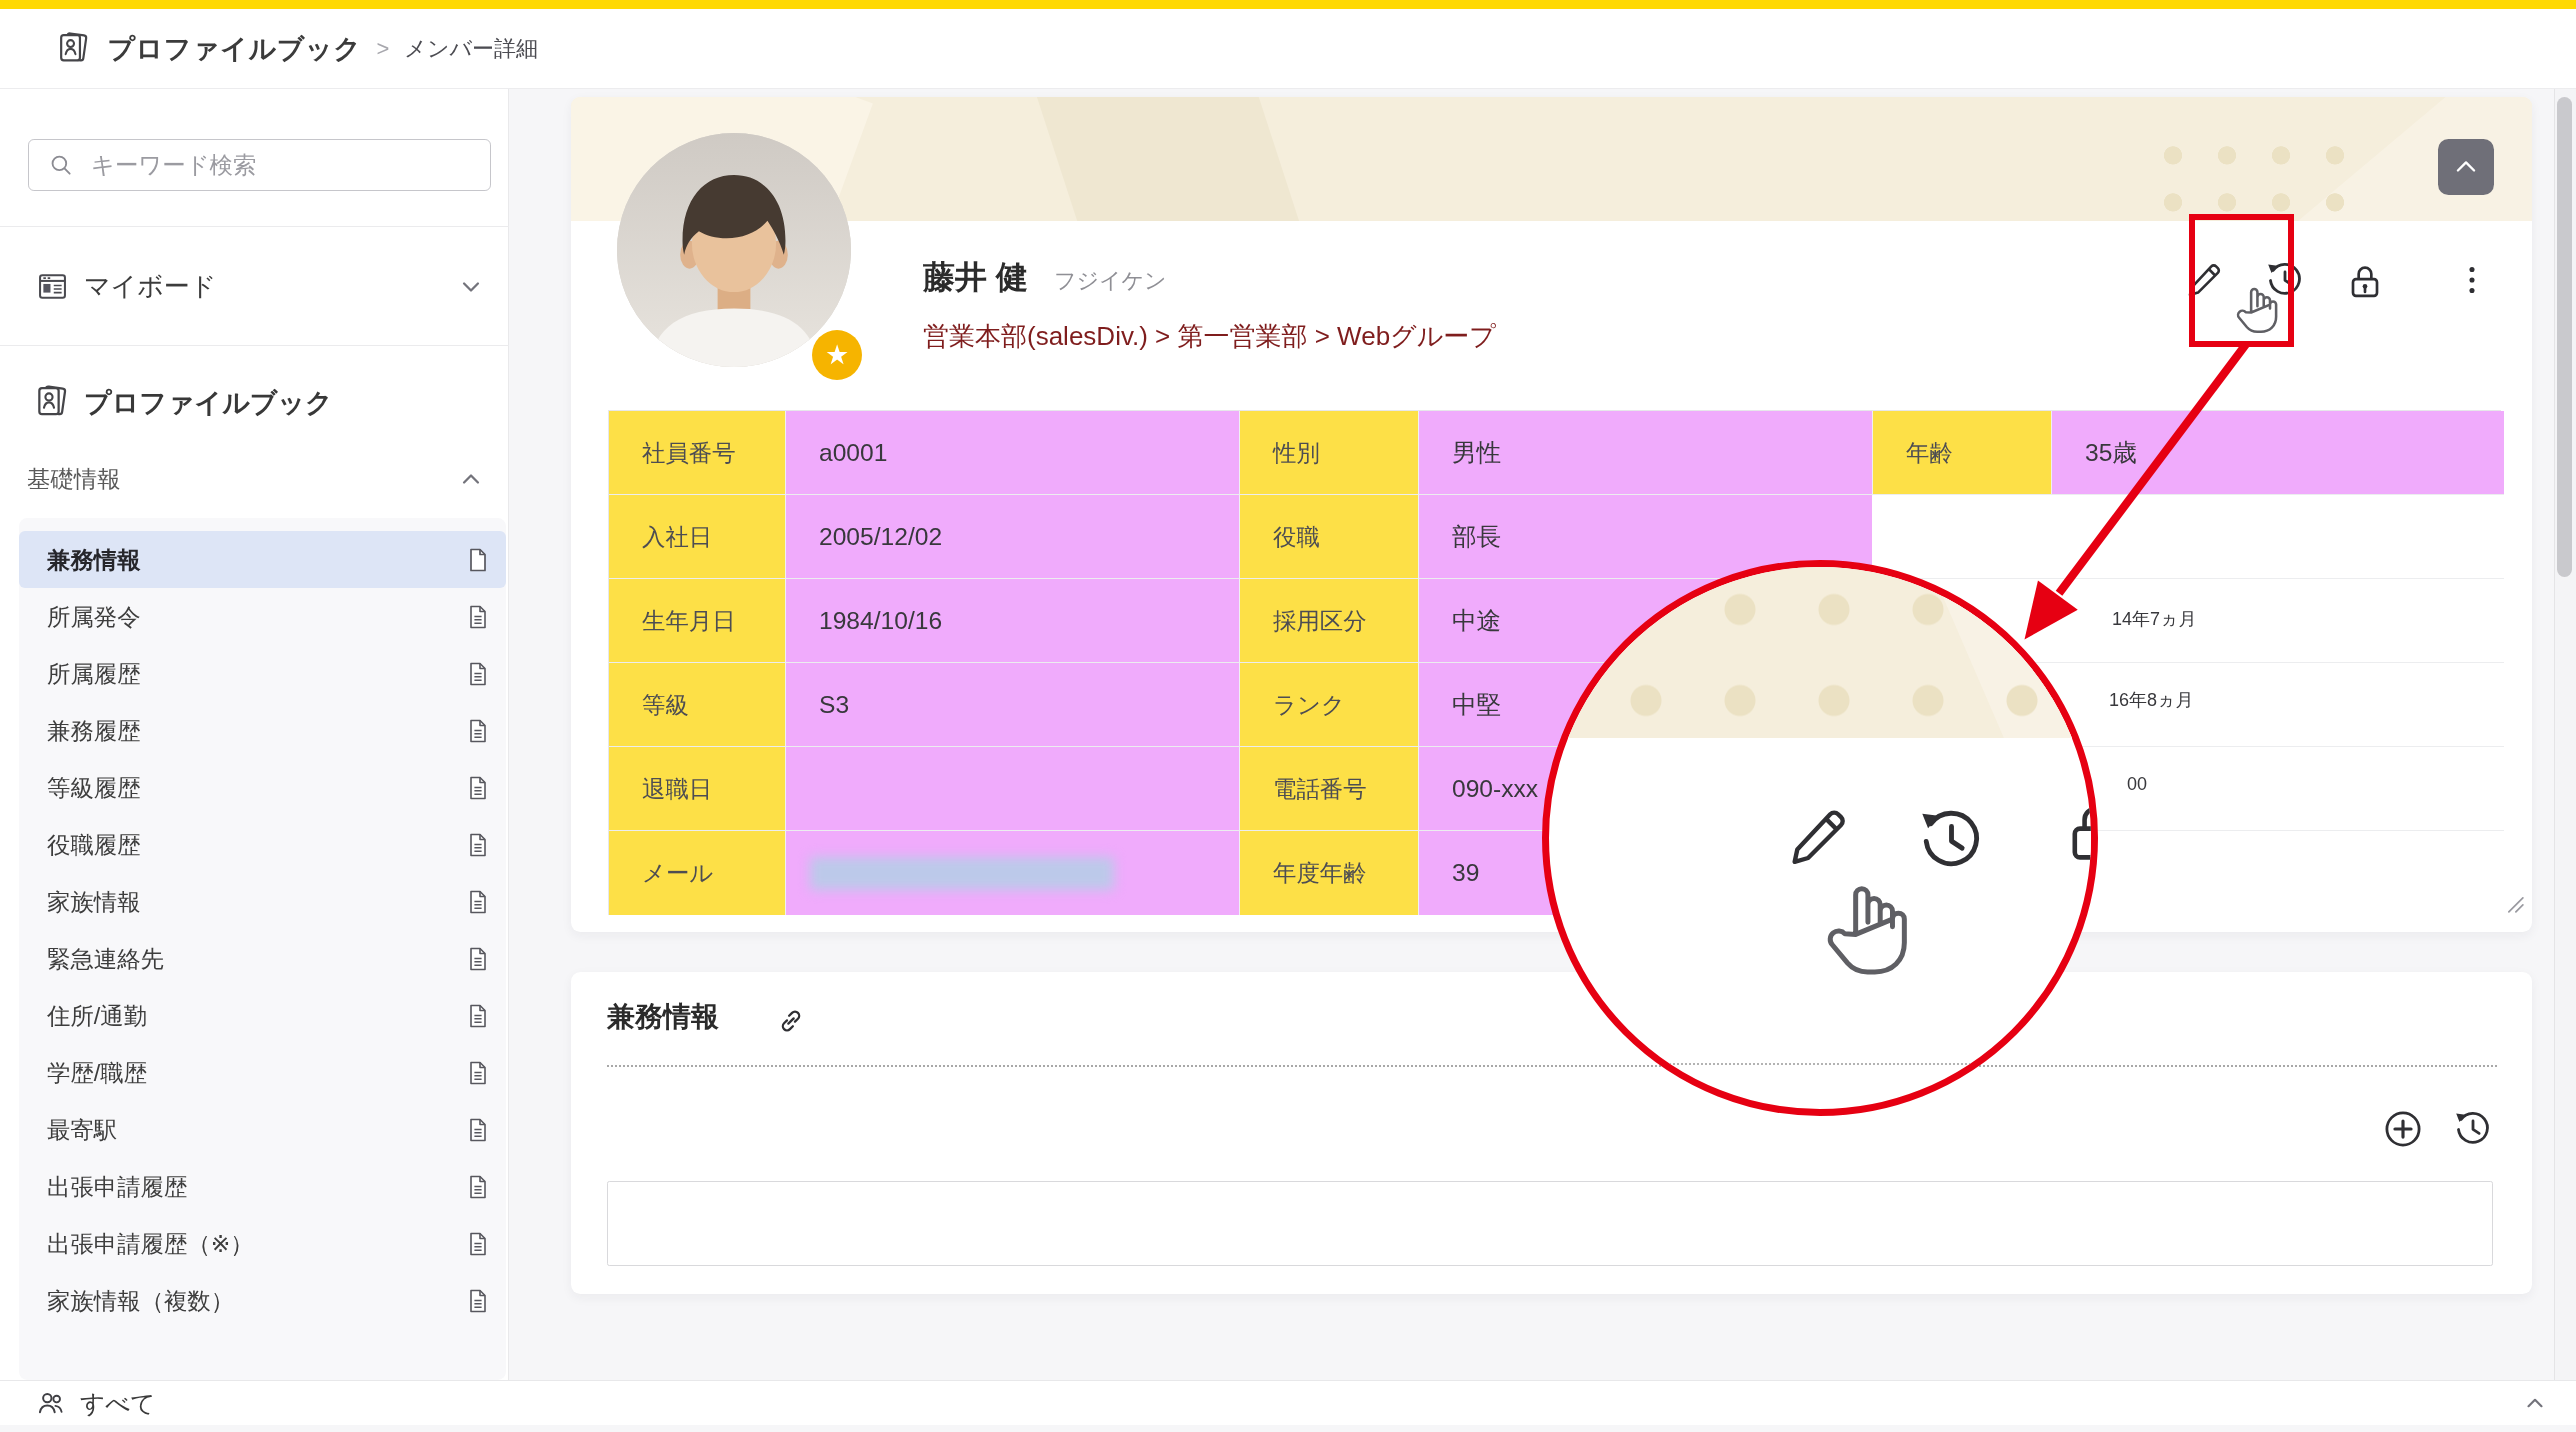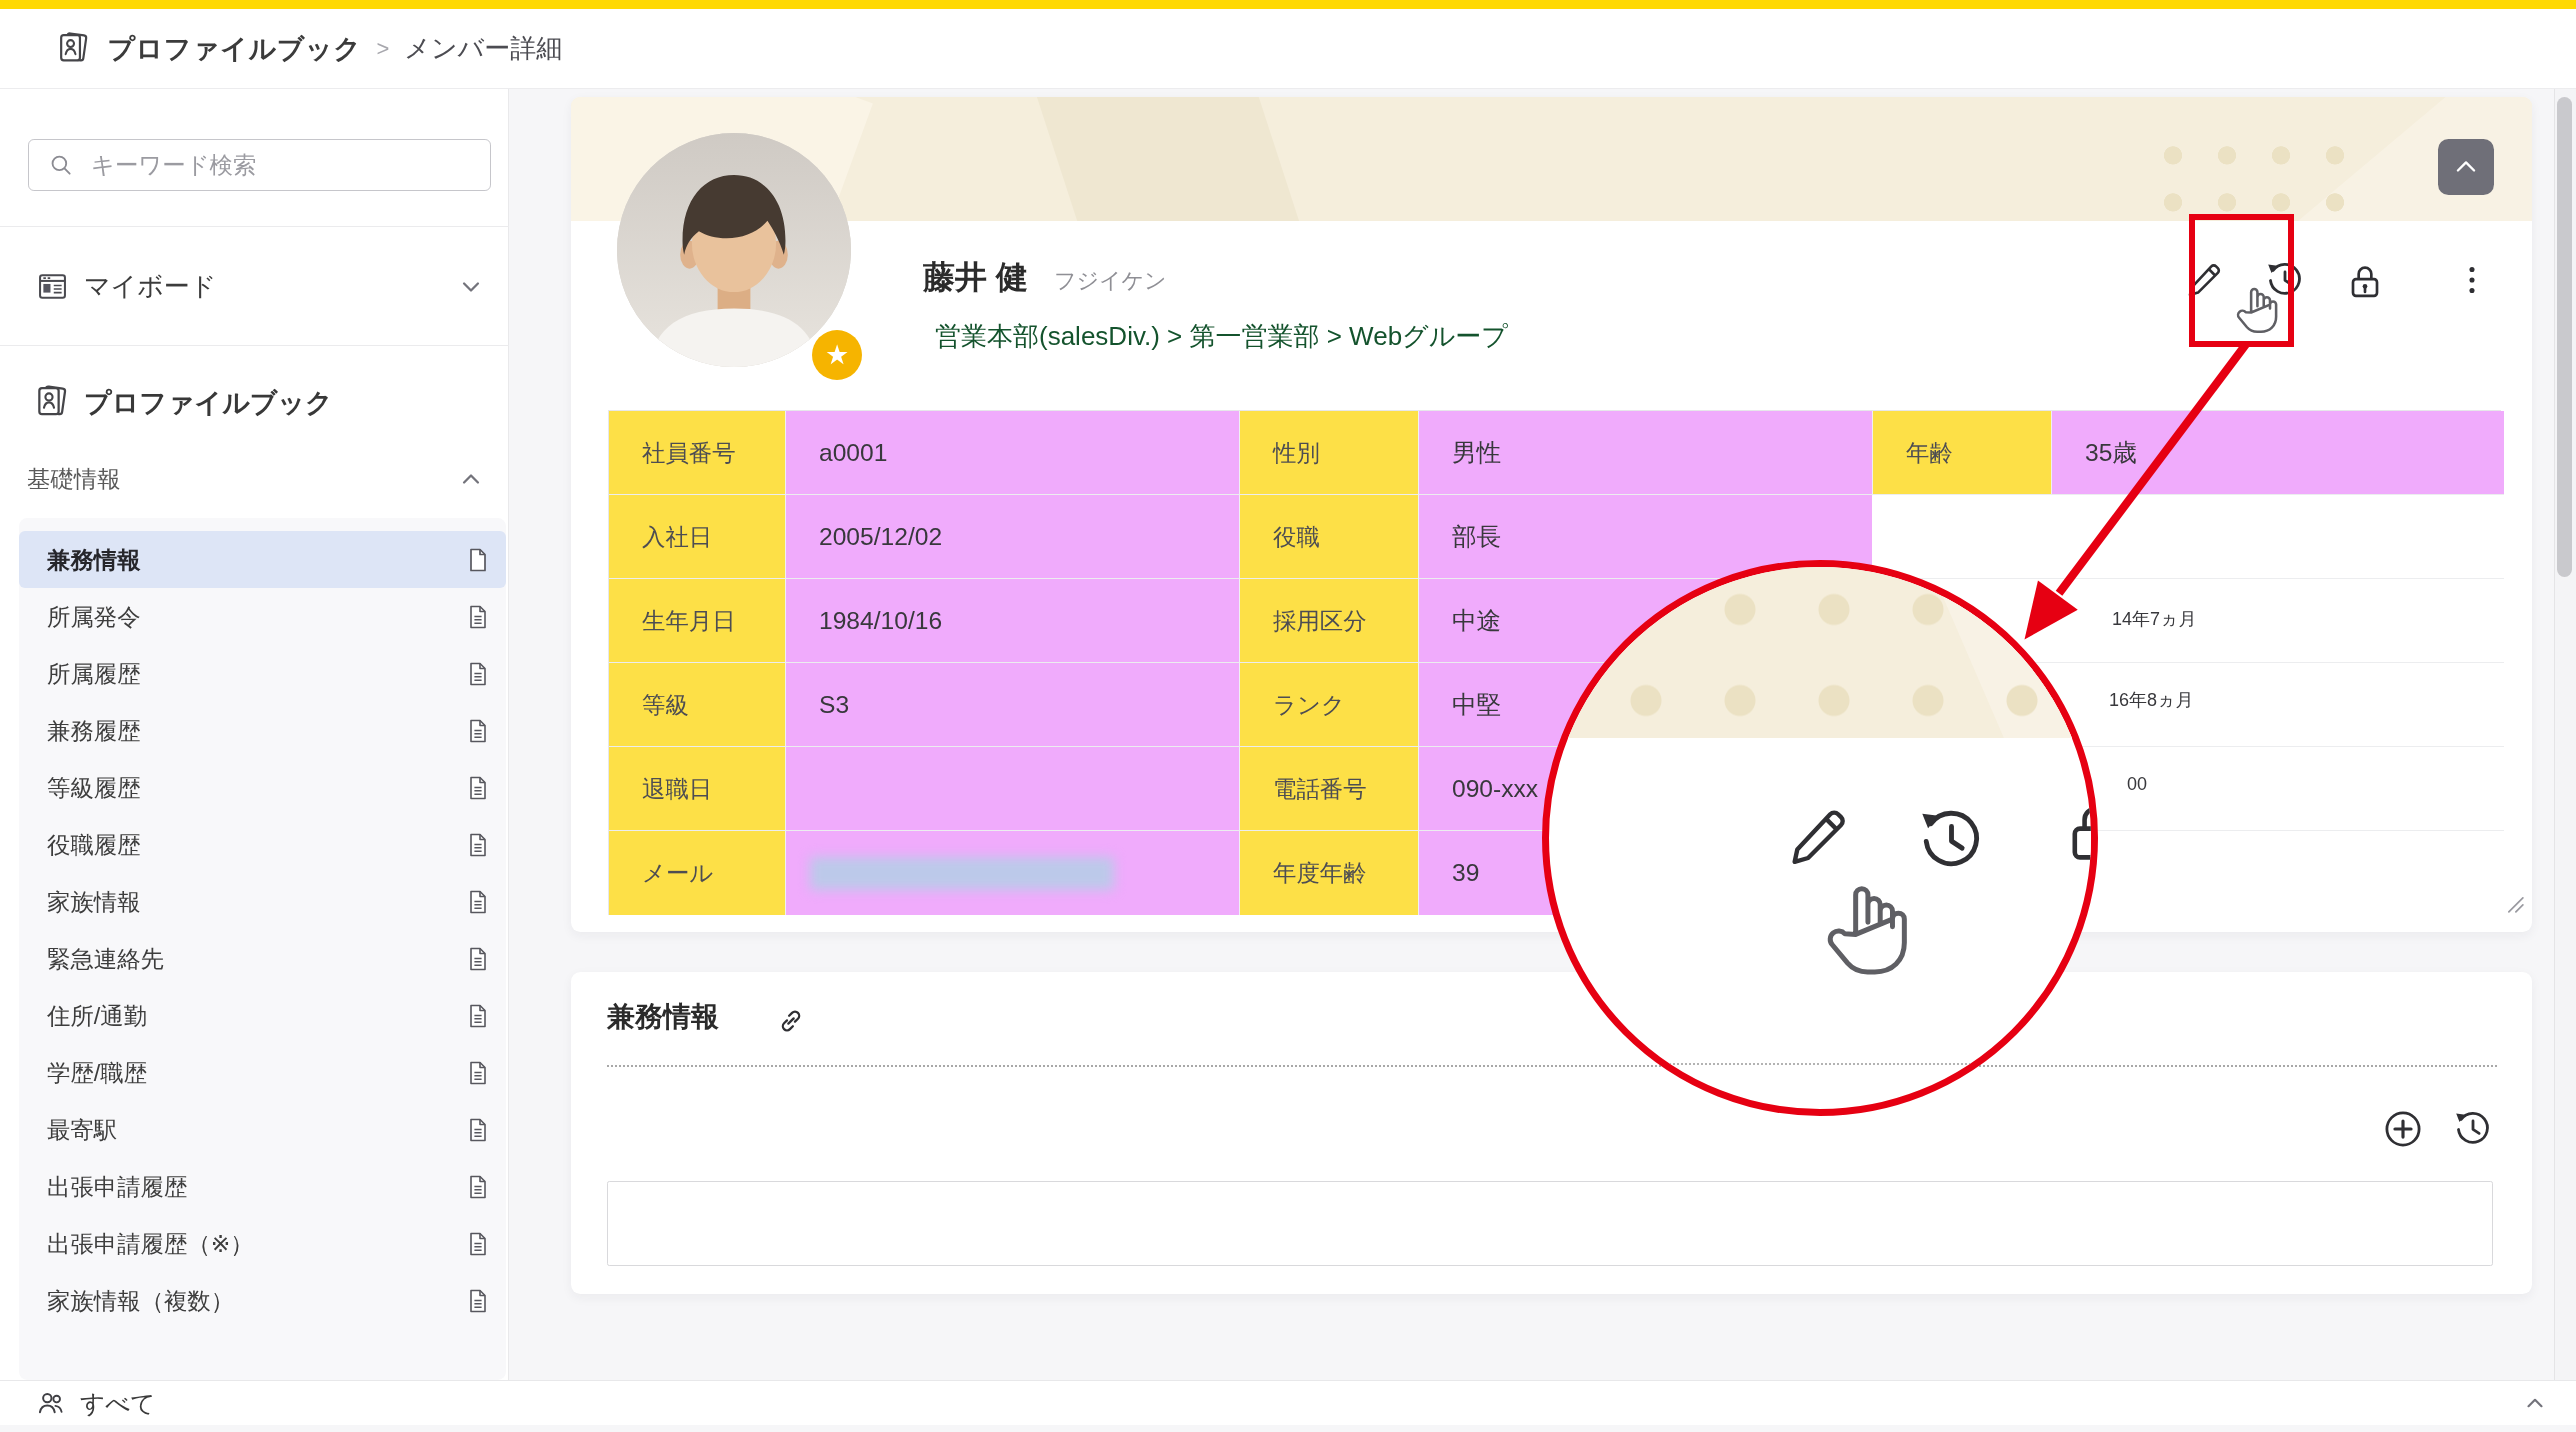--- a/index.html
+++ b/index.html
@@ -5,21 +5,21 @@
   html,body{margin:0;padding:0;background:#e9e9ec;}
   body{font-family:"Liberation Sans","DejaVu Sans",sans-serif;color:#3a3a3a;}
   .root{position:relative;width:2576px;height:1433px;background:#f6f6f8;overflow:hidden;}
   .abs{position:absolute;}
   svg{display:block;}
   
   .topbar{left:0;top:0;width:2576px;height:9.4px;background:#ffd902;z-index:6;}
   .header{left:0;top:9.4px;width:2576px;height:80px;background:#ffffff;border-bottom:1.2px solid #ececee;display:flex;align-items:center;padding-left:55px;box-sizing:border-box;z-index:5;}
   .hd-title{font-size:27px;font-weight:bold;color:#3b3b3b;margin-left:16.4px;letter-spacing:0.6px;}
   .hd-sep{font-size:22px;color:#a7a7ad;margin:0 15px;}
-  .hd-cur{font-size:26px;color:#4c4c52;}
+  .hd-cur{font-size:22px;color:#4c4c52;}
   
   .sidebar{left:0;top:89px;width:509px;height:1291px;background:#ffffff;border-right:1.2px solid #e9e9eb;box-sizing:border-box;z-index:4;}
   .search-box{position:absolute;left:28px;top:50px;width:463px;height:52px;border:1.2px solid #c6c6cb;border-radius:5.9px;box-sizing:border-box;background:#fff;font-size:23.4px;color:#3a3a3a;padding:0 11.7px 0 62px;outline:none;}
   .search-box::placeholder{color:#9b9ba1;}
   .sb-divider{position:absolute;left:0;width:509px;height:0;border-top:1.2px solid #ebebed;}
   .sb-row{position:absolute;left:0;width:509px;display:flex;align-items:center;box-sizing:border-box;}
   .sb-row-label{font-size:26px;color:#3c3c3c;margin-left:15px;}
   .pb-label{font-size:27px;font-weight:600;color:#383838;margin-left:14px;}
   .sec-label{font-size:23.4px;color:#5a5a5a;}
   .spacer{flex:1;}
@@ -39,21 +39,21 @@
   .card1{left:571px;top:97px;width:1961px;height:835px;z-index:1;}
   .card2{left:571px;top:972px;width:1961px;height:322px;z-index:1;}
   .banner{position:absolute;left:0;top:0;width:1961px;height:124px;background:#f5eedc;border-radius:9.4px 9.4px 0 0;overflow:hidden;}
   .bshape{position:absolute;}
   .bdots{position:absolute;left:1575px;top:35px;width:215px;height:97px;background-image:radial-gradient(circle at 27px 23.4px,#ebe1c3 8.8px,transparent 9.4px);background-size:54px 47px;}
   .avatar{position:absolute;left:46px;top:36px;width:234px;height:234px;border-radius:50%;overflow:hidden;background:#d8d4ce;}
   .star-badge{position:absolute;left:241px;top:233px;width:50px;height:50px;border-radius:50%;background:#f6b400;display:flex;align-items:center;justify-content:center;color:#fff;font-size:27px;}
   .name-row{position:absolute;left:352px;top:159px;height:37px;display:flex;align-items:baseline;}
   .p-name{font-size:32px;font-weight:bold;color:#2b2b2b;}
   .p-kana{font-size:22px;color:#8f8f95;margin-left:26px;}
-  .p-org{position:absolute;left:364px;top:222px;height:35px;line-height:35px;font-size:26px;color:#14532d;}
+  .p-org{position:absolute;left:352px;top:222px;height:35px;line-height:35px;font-size:26px;color:#7f1d1d;}
   .upbtn{position:absolute;left:1867px;top:42px;width:56px;height:56px;background:#6f6f78;border-radius:10.5px;display:flex;align-items:center;justify-content:center;}
   
   .ptable{position:absolute;left:37px;top:313px;width:1893px;height:505px;display:grid;grid-template-columns:176px 454px 179px 454px 179px 453px;grid-template-rows:repeat(6,84px);border:1.2px solid #e7e7ea;box-sizing:border-box;}
   .cell{display:flex;align-items:center;padding-left:33px;box-sizing:border-box;border-left:1.2px solid #eff0f2;border-bottom:1.2px solid #ecedef;overflow:hidden;}
   .cell:nth-child(6n+1){border-left:none;}
   .cell:nth-child(n+31){border-bottom:none;}
   .tl{background:#fde047;font-size:23.4px;color:#4d4d52;}
   .tv{background:#f0abfc;font-size:24.6px;color:#38383c;}
   .tb{background:#fff;border-left:none;}
   .mail-blur{width:304px;height:33px;background:#bcc9ea;border-radius:3.5px;filter:blur(5.9px);margin-left:-9.4px;}

